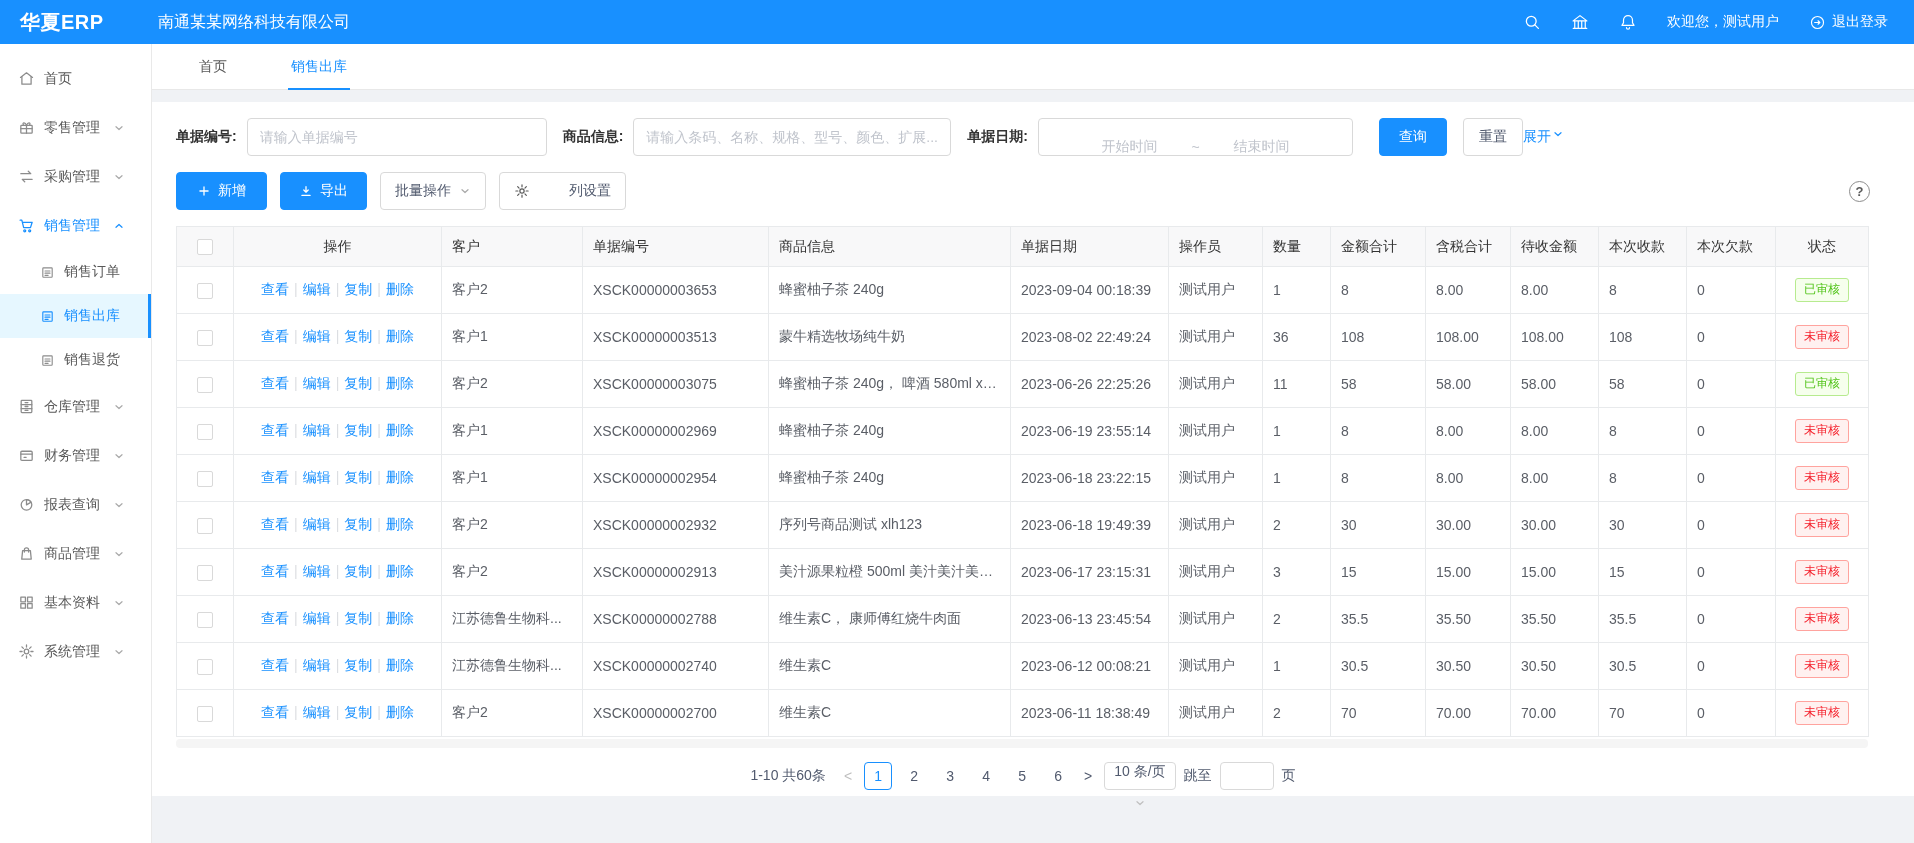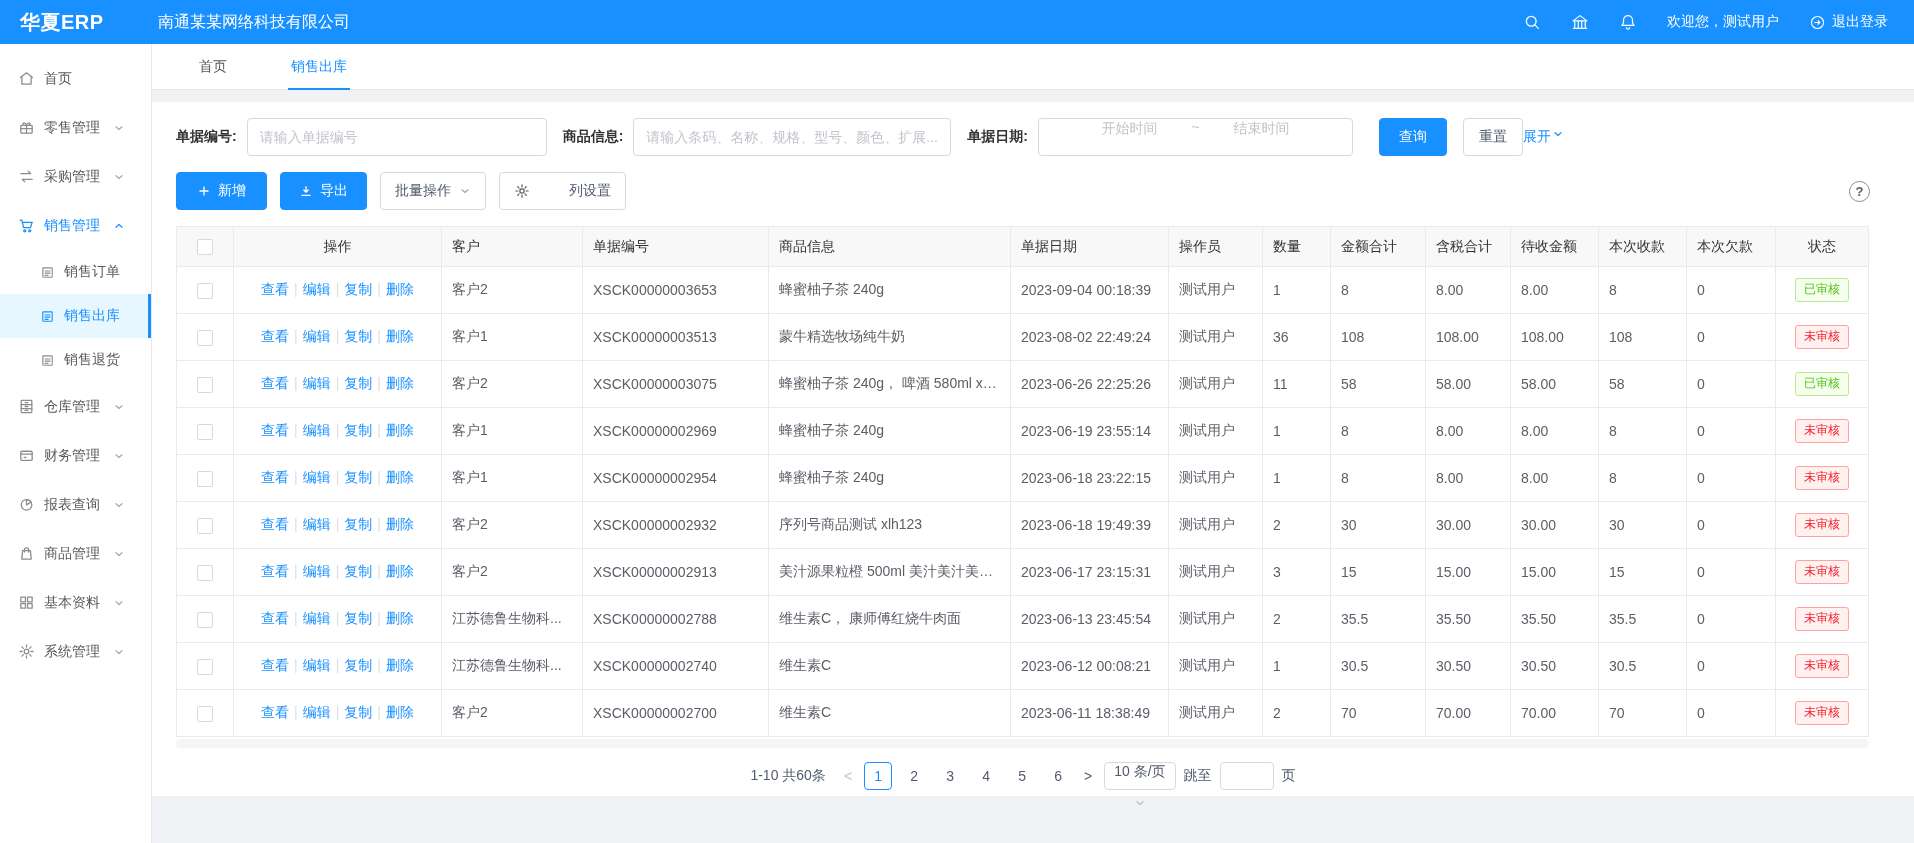--- a/index.html
+++ b/index.html
@@ -50,21 +50,21 @@
 
   .filter-row { display:flex; align-items:center; }
   .f-group { display:flex; align-items:center; margin-right:16px; }
   .f-label { font-weight:600; color:#333; margin-right:10px; white-space:nowrap; }
   .f-input { height:38px; border:1px solid #d9d9d9; border-radius:4px; padding:0 12px; font-size:14px;
              color:#515a6e; outline:none; font-family:inherit; }
   .f-input::placeholder { color:#c0c4cc; }
   .in-billno { width:300px; }
   .in-product { width:318px; }
   .date-box { width:315px; height:38px; border:1px solid #d9d9d9; border-radius:4px; display:flex;
-              align-items:flex-start; justify-content:center; padding:0 8px; }
+              align-items:flex-end; justify-content:center; padding:0 8px; }
   .date-box input { border:none; outline:none; width:116px; text-align:center; font-size:14px; color:#515a6e; font-family:inherit; }
   .date-box input::placeholder { color:#c0c4cc; }
   .date-sep { color:#c0c4cc; margin:0 4px; }
 
   .btn { height:38px; border-radius:4px; display:inline-flex; align-items:center; justify-content:center;
          font-size:14px; cursor:pointer; border:1px solid #d9d9d9; background:#fff; color:#515a6e;
          font-family:inherit; white-space:nowrap; }
   .btn-primary { background:#1890ff; border-color:#1890ff; color:#fff; }
   .btn .b-ico { display:flex; margin-right:7px; }
   .btn .b-ico-r { display:flex; margin-left:8px; color:#a9a9a9; }

